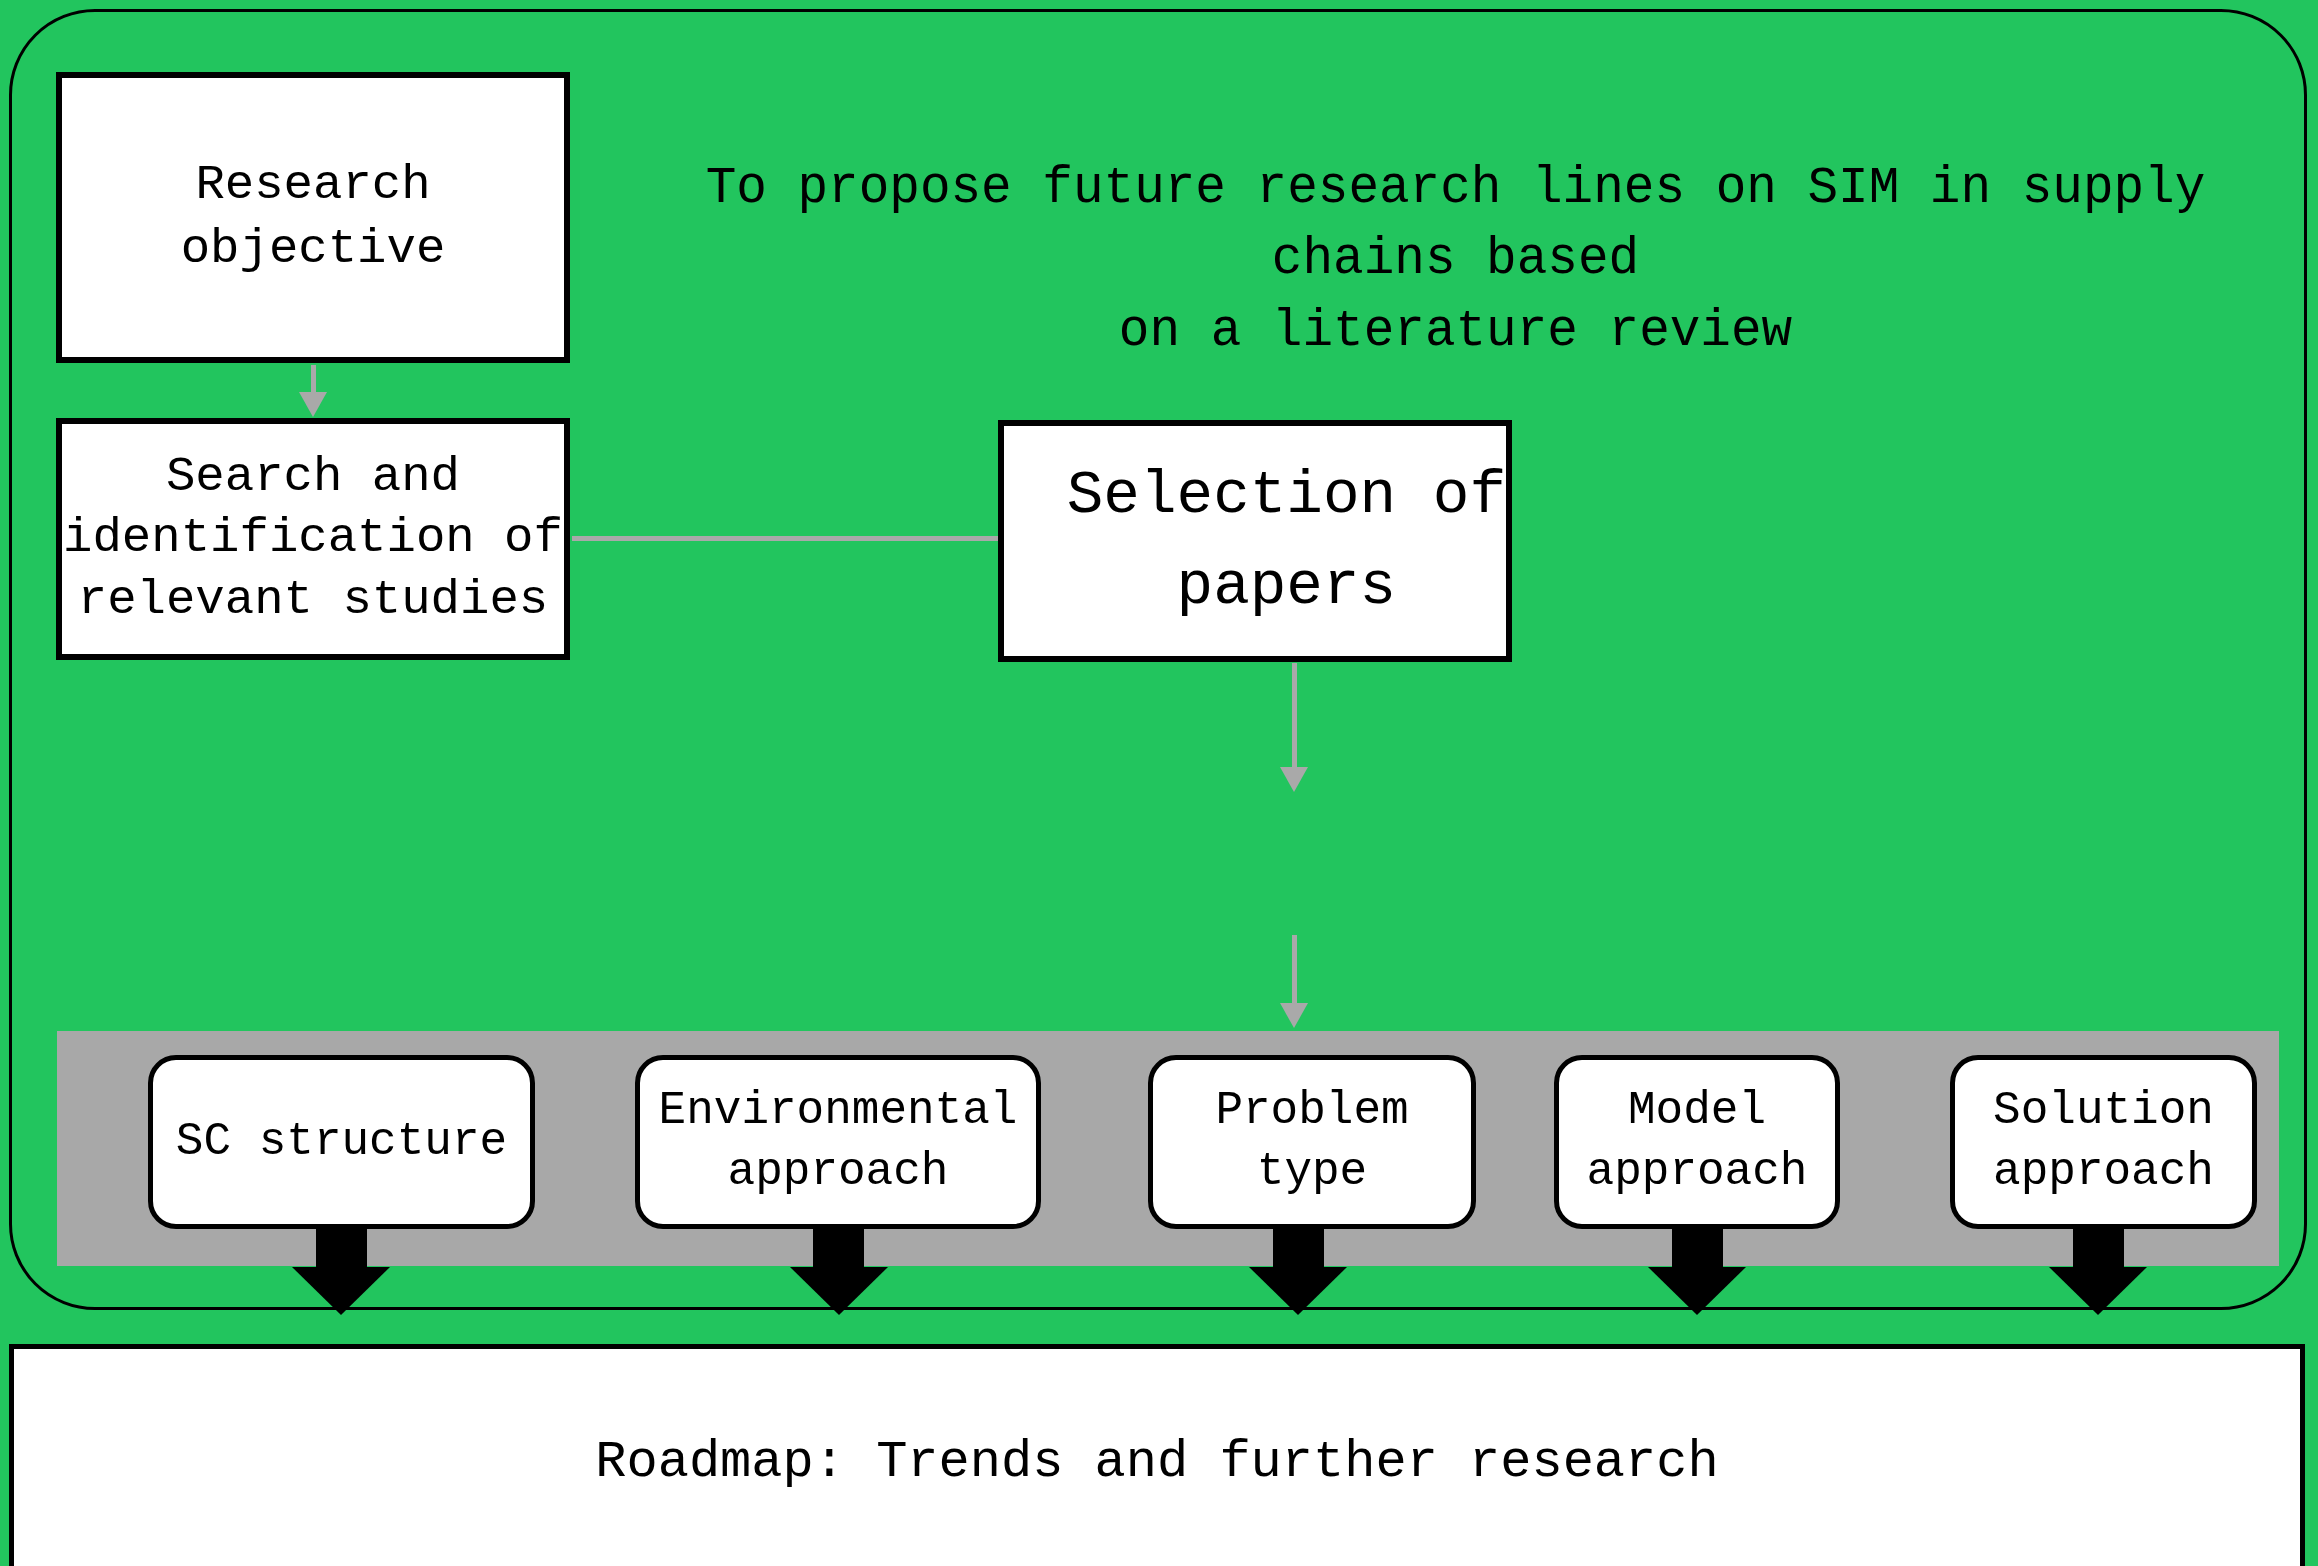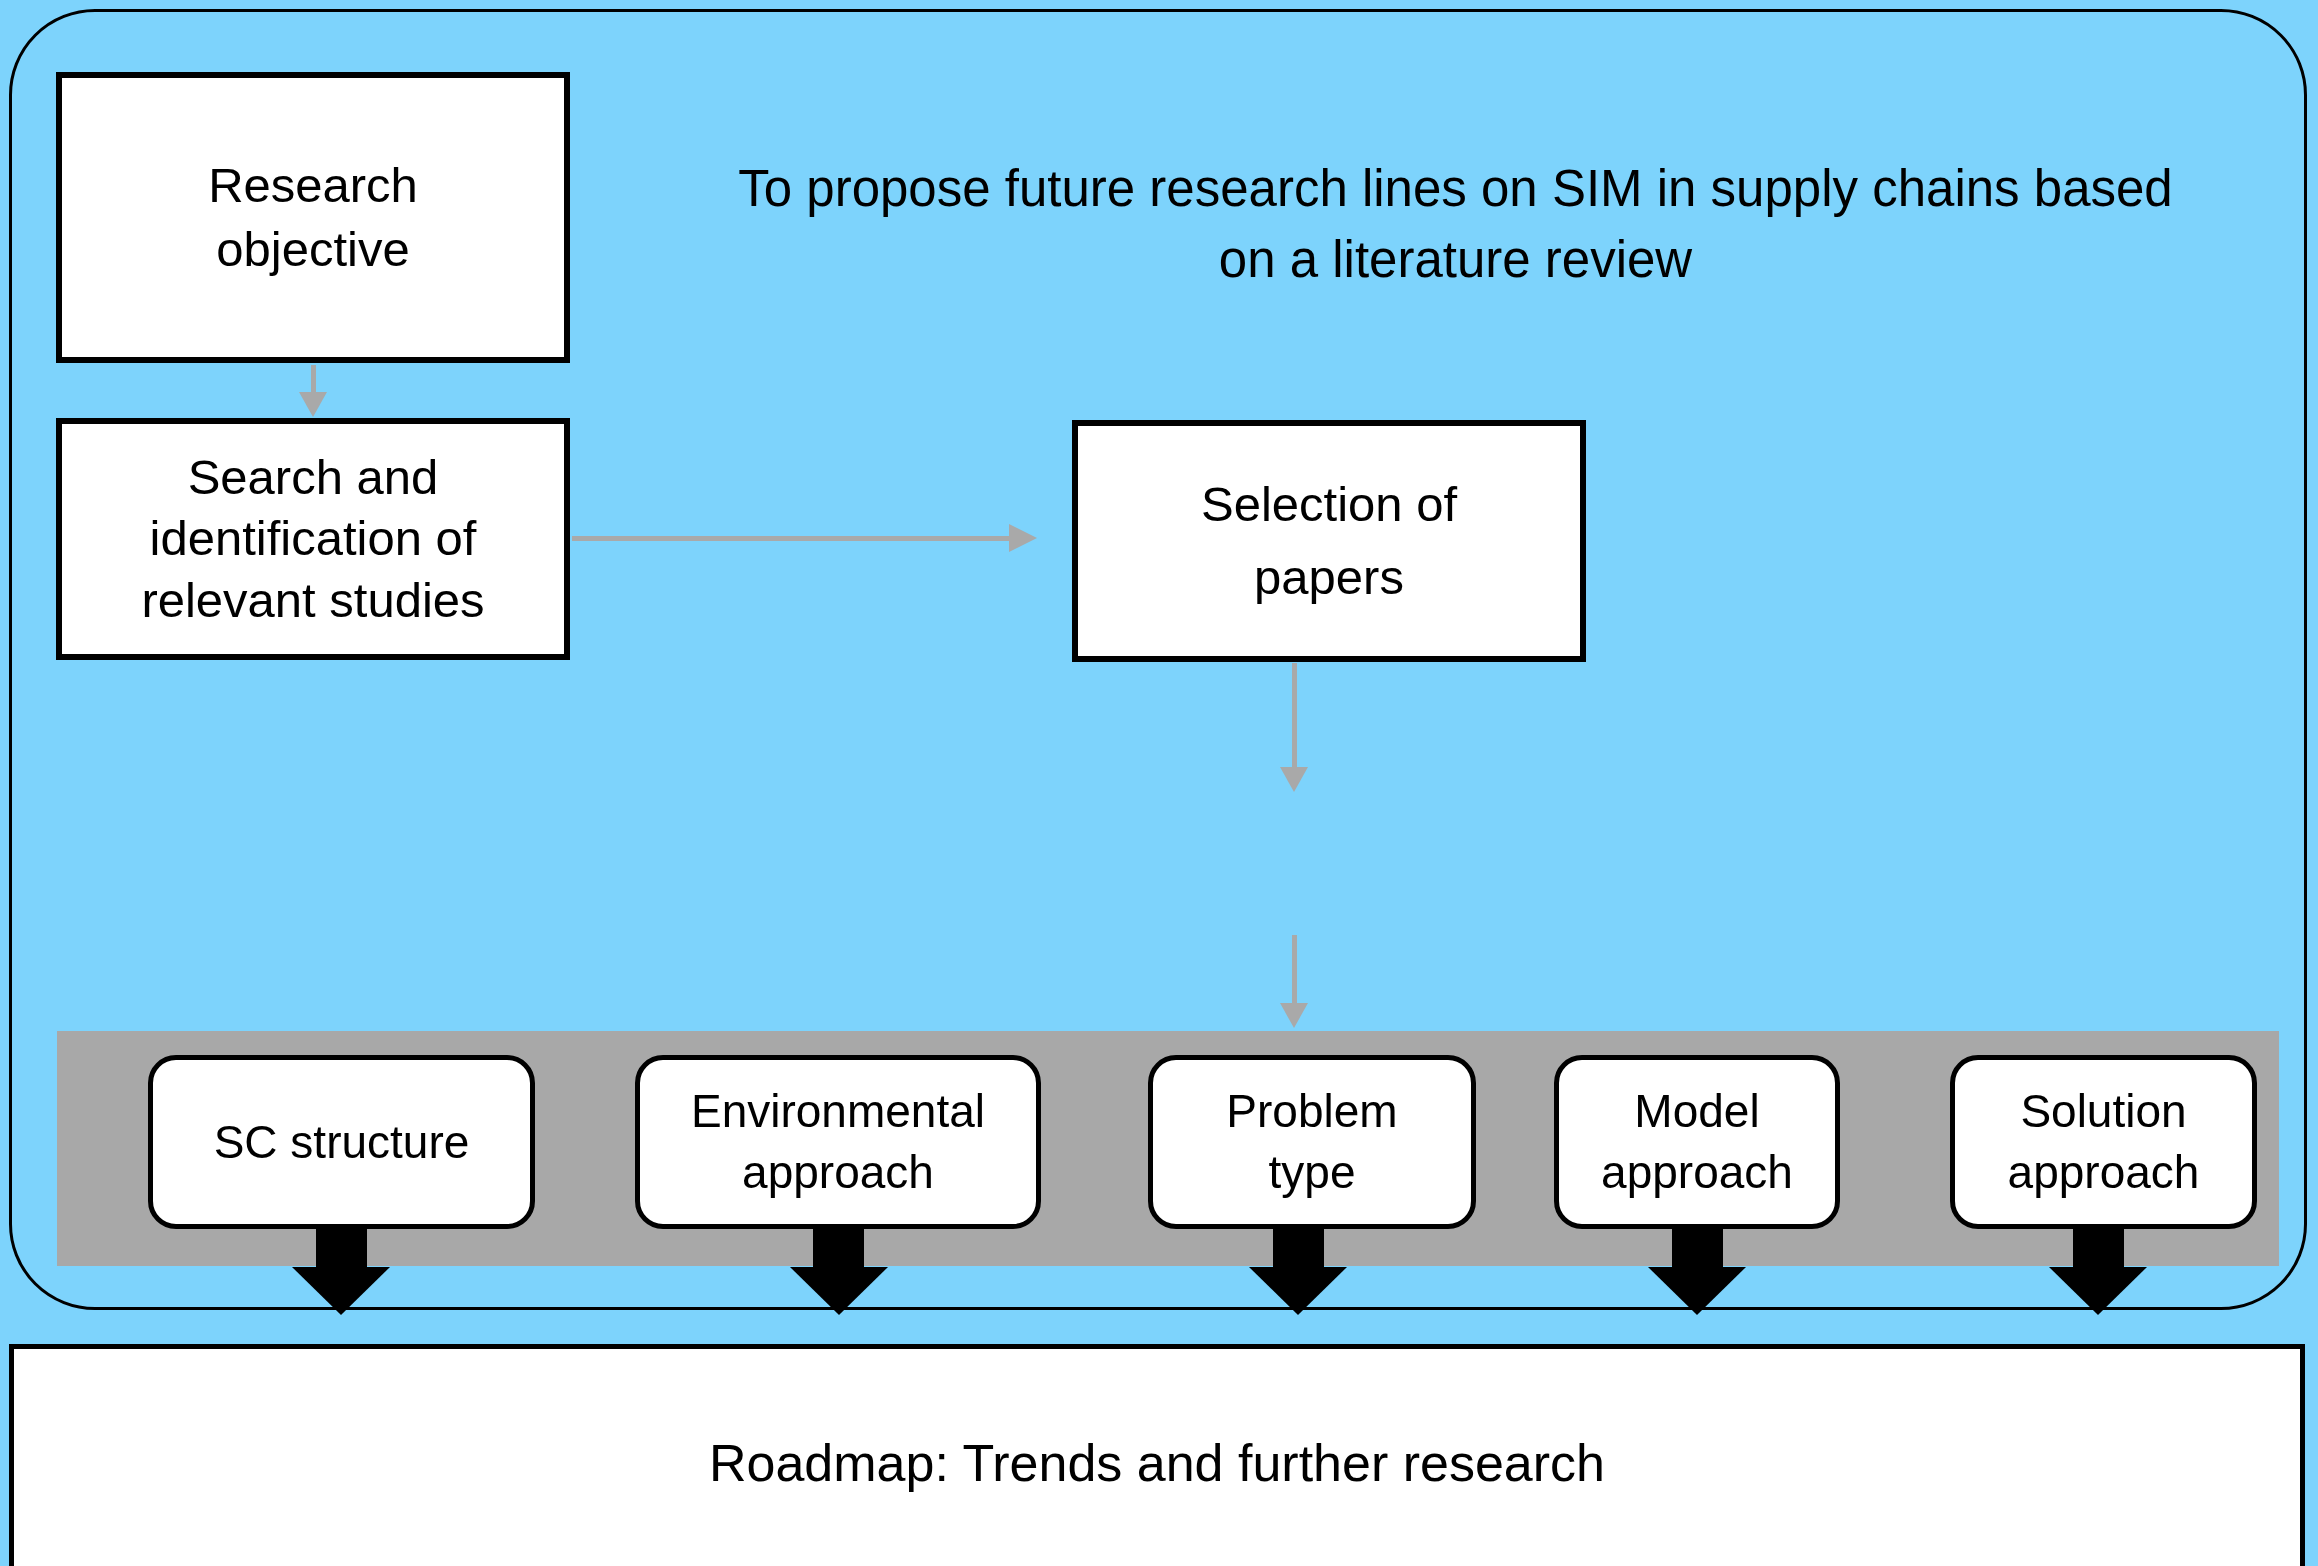--- a/index.html
+++ b/index.html
@@ -1,22 +1,22 @@
 <!DOCTYPE html>
 <html style="font-size:12px"><head>
 <meta charset="utf-8">
 <style>
   html, body { margin: 0; padding: 0; background: #ffffff; }
   * { box-sizing: border-box; }
   #stage {
     position: relative;
     width: 2319px;
     height: 1566px;
-    background: #7dd3fc;
-    font-family: Liberation Sans, sans-serif;
+    background: #22c55e;
+    font-family: Liberation Mono, monospace;
     color: #000000;
     overflow: hidden;
   }
   .abs { position: absolute; }
 
   
   .outer-frame {
     left: 9px; top: 9px; width: 2298px; height: 1301px;
     border: 3.7px solid #000000;
     border-radius: 86px;
@@ -29,21 +29,21 @@
     background: #ffffff;
     border: 6px solid #000000;
     display: flex; align-items: center; justify-content: center;
     text-align: center;
     z-index: 2;
   }
   .lines { white-space: pre-line; }
 
   .research-box  { left: 56px;   top: 72px;   width: 514px;  height: 291px; font-size: 49px; line-height: 1.30; }
   .search-box    { left: 56px;   top: 418px;  width: 514px;  height: 242px; font-size: 49px; line-height: 1.25; }
-  .selection-box { left: 1072px; top: 420px;  width: 514px;  height: 242px; font-size: 49px; line-height: 1.50; border-width: 6.7px; }
+  .selection-box { left: 998px; top: 420px;  width: 514px;  height: 242px; font-size: 61px; line-height: 1.50; border-width: 6.7px; justify-content: flex-end; }
   .identification-box { left: 846px; top: 794px; width: 900px; height: 140px; font-size: 45px; line-height: 1.30; border-width: 5.2px; }
 
   .objective-note {
     left: 628px; top: 153px; width: 1655px;
     font-size: 51px; line-height: 1.40;
     text-align: center;
     z-index: 2;
   }
 
   

